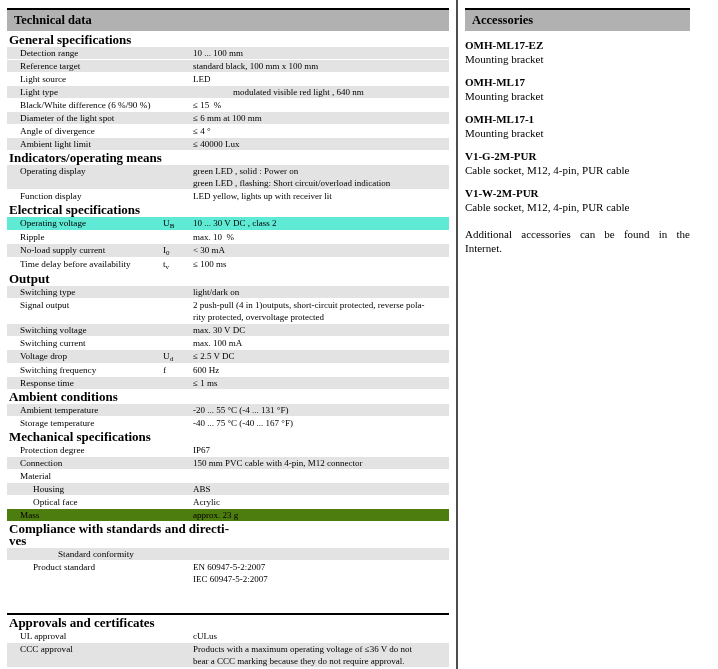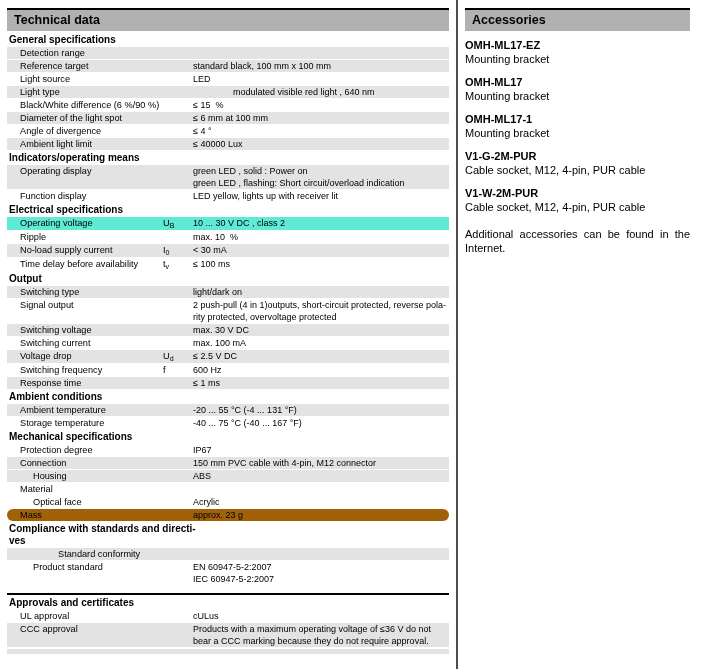--- a/index.html
+++ b/index.html
@@ -1,20 +1,20 @@
 <!DOCTYPE html>
 <html><head>
 <meta charset="utf-8">
 <style>
   html, body { margin: 0; padding: 0; background: #ffffff; }
   .page {
     position: relative;
     width: 718px; height: 669px;
     background: #ffffff;
-    font-family: Liberation Sans, sans-serif;
+    font-family: Liberation Serif, serif;
     color: #000;
     overflow: hidden;
   }
   .divider {
     position: absolute; left: 456px; top: 0;
     width: 2px; height: 669px;
     background: #4d4d4d;
   }
   .left-col {
     position: absolute; left: 7px; top: 8px; width: 442px;
@@ -27,27 +27,27 @@
     background: #b1b1b1;
     border-top: 2px solid #000;
     height: 19px;
     padding: 2px 0 0 7px;
     box-sizing: content-box;
     font-size: 12.5px; font-weight: bold;
     line-height: 17px;
     margin-bottom: 2px;
   }
   .sec-header {
-    font-size: 10px; font-weight: bold;
+    font-size: 13px; font-weight: bold;
     line-height: 12px;
     padding: 1px 0 1px 2px;
     white-space: pre-line;
   }
   .sec.separated {
-    margin-top: 8px;
+    margin-top: 28px;
     border-top: 2px solid #000;
     padding-top: 1px;
   }
   .row {
     display: grid;
     grid-template-columns: 156px 30px 1fr;
     margin-bottom: 1px;
     font-size: 9.2px;
     line-height: 12px;
   }
@@ -85,20 +85,21 @@
   <div class="left-col">
     <div class="title-bar" style="background: rgb(177, 177, 177);">
       <span>Technical data</span>
     </div>
     <div id="tech-table">
         <div class="sec">
           <div class="sec-header">General specifications</div>
           <div class="row shaded" style="background: rgb(227, 227, 227);">
             <div class="cell label">Detection range</div>
             <div class="cell sym"></div>
+            <div class="cell val">10 ... 100 mm</div>
           </div>
           <div class="row shaded" style="background: rgb(227, 227, 227);">
             <div class="cell label">Reference target</div>
             <div class="cell sym"></div>
             <div class="cell val">standard black, 100 mm x 100 mm</div>
           </div>
           <div class="row">
             <div class="cell label">Light source</div>
             <div class="cell sym"></div>
             <div class="cell val">LED</div>
@@ -223,36 +224,36 @@
           <div class="row">
             <div class="cell label">Protection degree</div>
             <div class="cell sym"></div>
             <div class="cell val">IP67</div>
           </div>
           <div class="row shaded" style="background: rgb(227, 227, 227);">
             <div class="cell label">Connection</div>
             <div class="cell sym"></div>
             <div class="cell val">150 mm PVC cable with 4-pin, M12 connector</div>
           </div>
+          <div class="row">
+            <div class="cell label">Material</div>
+            <div class="cell sym"></div>
+            <div class="cell val"></div>
+          </div>
           <div class="row shaded" style="background: rgb(227, 227, 227);">
             <div class="cell label indent2">Housing</div>
             <div class="cell sym"></div>
             <div class="cell val">ABS</div>
           </div>
           <div class="row">
-            <div class="cell label">Material</div>
-            <div class="cell sym"></div>
-            <div class="cell val"></div>
-          </div>
-          <div class="row">
             <div class="cell label indent2">Optical face</div>
             <div class="cell sym"></div>
             <div class="cell val">Acrylic</div>
           </div>
-          <div class="row shaded" style="background: #a16207; border-radius: 6px;">
+          <div class="row shaded" style="background: #4d7c0f;">
             <div class="cell label">Mass</div>
             <div class="cell sym"></div>
             <div class="cell val">approx. 23 g</div>
           </div>
         </div>
         <div class="sec">
           <div class="sec-header">Compliance with standards and directi-
 ves</div>
           <div class="row shaded" style="background: rgb(227, 227, 227); padding-left: 38px;">
             <div class="cell label">Standard conformity</div>

